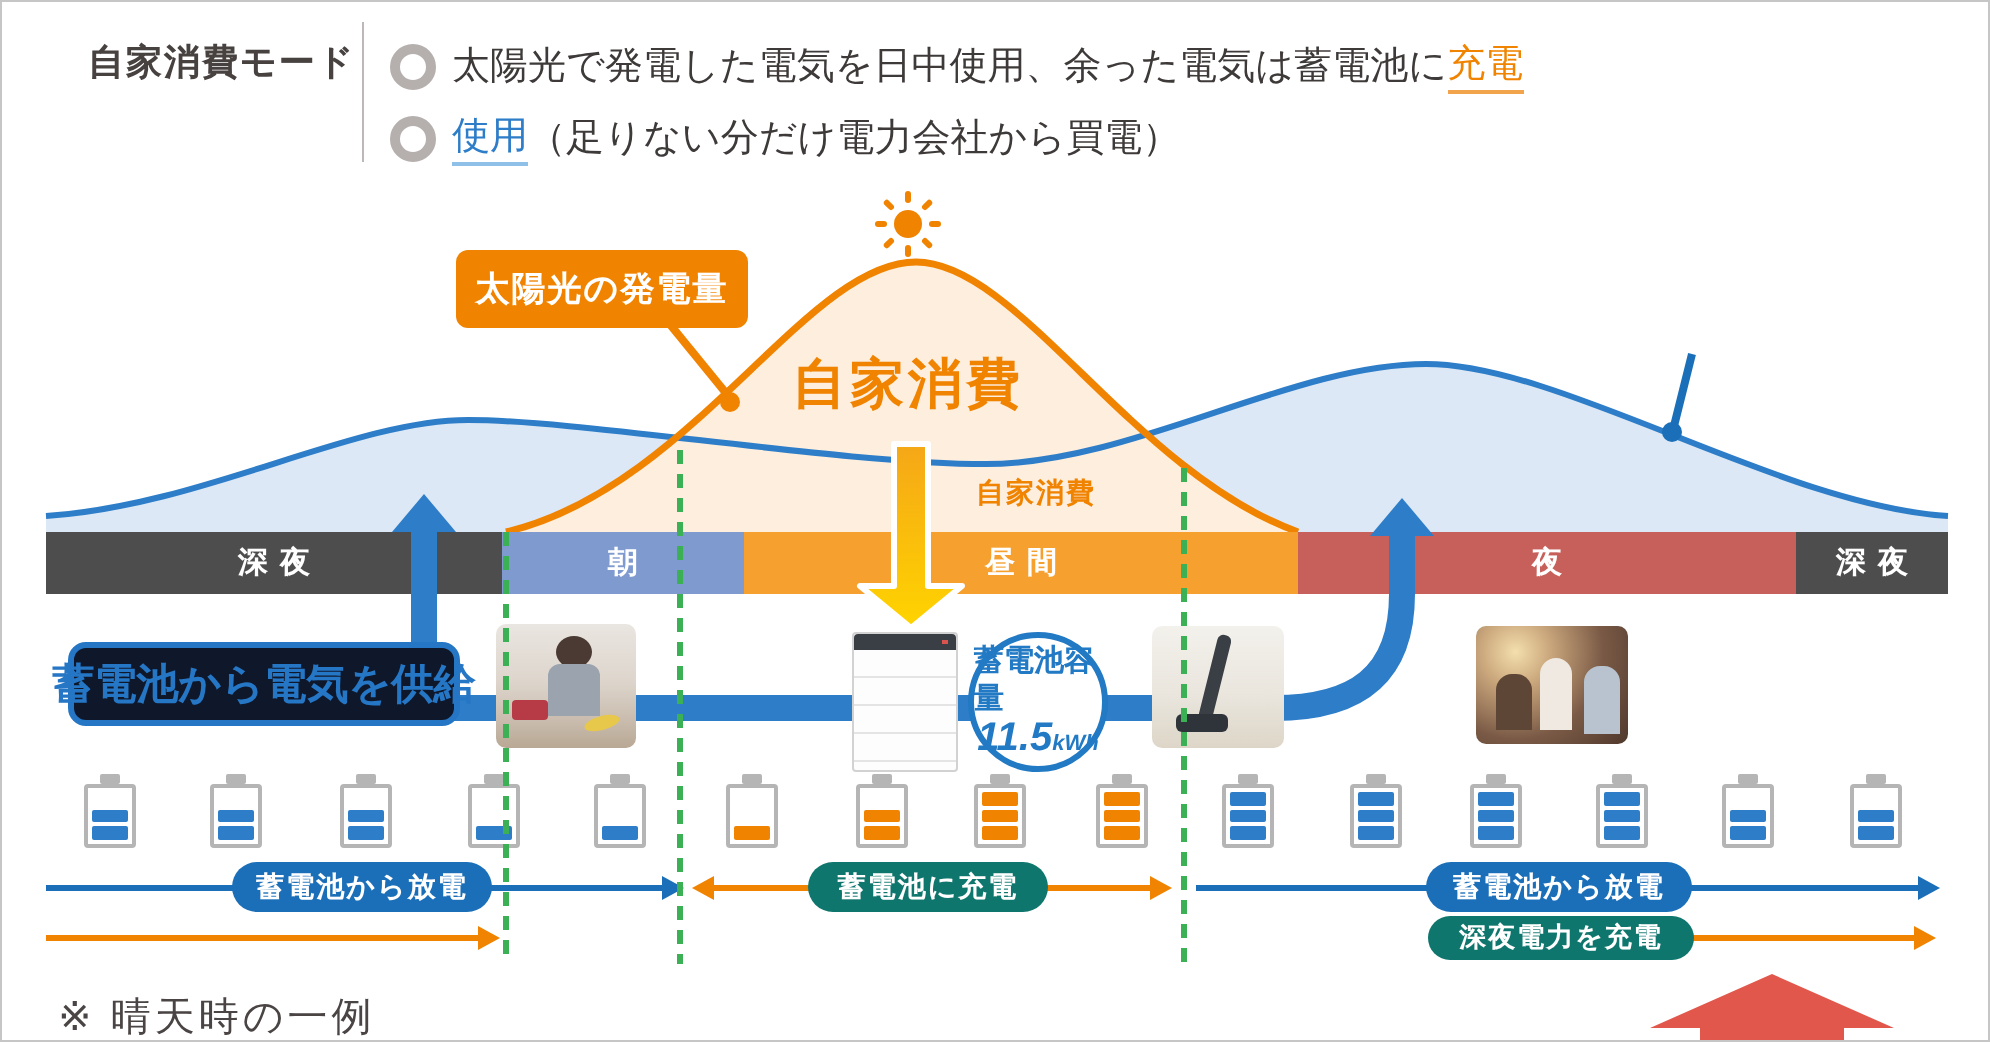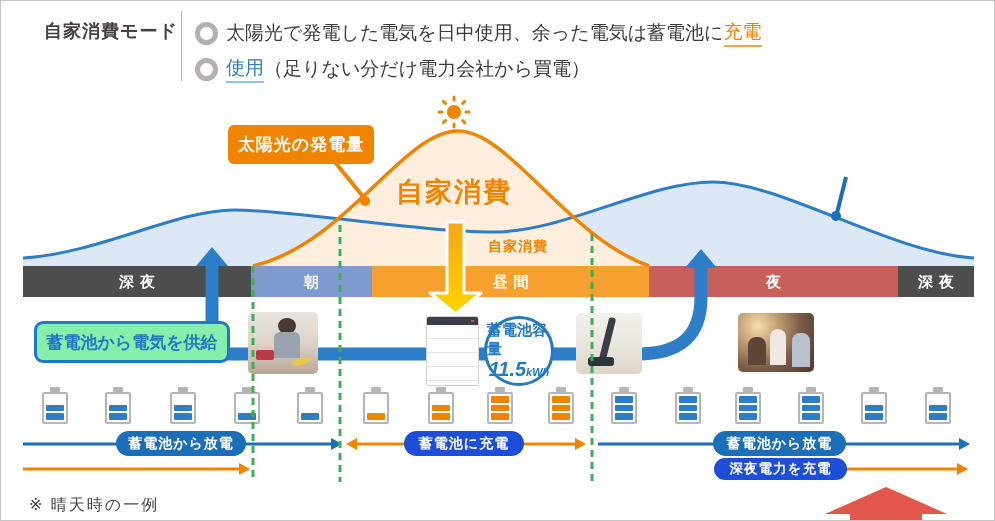--- a/index.html
+++ b/index.html
@@ -23,36 +23,36 @@
 
   
   .callout{border-radius:6px;color:#fff;font-weight:bold;font-size:17px;letter-spacing:1px;
            display:flex;align-items:center;justify-content:center;}
   .callout.orange{background:#f08300;}
   .callout.blue{background:#1b6fb8;}
 
   .surplus{left:395px;top:173px;font-size:27px;font-weight:bold;color:#f08300;letter-spacing:2px;}
   .selfuse{left:487px;top:237px;font-size:14px;font-weight:bold;color:#f08300;letter-spacing:1px;}
 
-  .supply-box{left:33px;top:320px;width:196px;height:42px;background:#86efac;border:3px solid #2576c5;
+  .supply-box{left:33px;top:320px;width:196px;height:42px;background:#0f172a;border:3px solid #2576c5;
               border-radius:9px;box-sizing:border-box;display:flex;align-items:center;justify-content:center;
-              font-size:17px;font-weight:bold;color:#2576c5;white-space:nowrap;}
+              font-size:21px;font-weight:bold;color:#2576c5;white-space:nowrap;}
 
   .cap-circle{left:483px;top:315px;width:70px;height:70px;border-radius:50%;background:#fff;
               border:3px solid #2279c4;box-sizing:border-box;display:flex;flex-direction:column;
               align-items:center;justify-content:center;color:#2279c4;font-weight:bold;}
   .cap-circle .t1{font-size:15px;letter-spacing:0;}
   .cap-circle .t2{font-size:20px;font-style:italic;line-height:20px;}
   .cap-circle .t2 small{font-size:11px;}
 
   
   .pill{position:absolute;height:25px;border-radius:13px;color:#fff;font-size:14px;font-weight:bold;
         display:flex;align-items:center;justify-content:center;white-space:nowrap;letter-spacing:1px;}
   .pill.blue{background:#1b6fb8;}
-  .pill.orange{background:#1d4ed8;}
+  .pill.orange{background:#0f766e;}
 
   
   .bat{position:absolute;top:386px;width:26px;}
   .bat .cap{width:10px;height:5px;background:#b5b5b5;margin:0 auto;border-radius:1px;}
   .bat .body{width:26px;height:32px;border:2px solid #b5b5b5;border-radius:2px;background:#fff;
              box-sizing:border-box;display:flex;flex-direction:column;gap:2px;padding:2px;}
   .bat .slot{flex:1;border-radius:1px;}
 
   
   .photo{border-radius:5px;overflow:hidden;}
@@ -71,21 +71,21 @@
   .ph-fam .p1{position:absolute;left:10px;top:24px;width:18px;height:28px;border-radius:8px 8px 0 0;background:#5d4636;}
   .ph-fam .p2{position:absolute;left:32px;top:16px;width:16px;height:36px;border-radius:8px 8px 0 0;background:#efe9e2;}
   .ph-fam .p3{position:absolute;left:54px;top:20px;width:18px;height:34px;border-radius:8px 8px 0 0;background:#b9c3cf;}
 
   .bat-unit{left:425px;top:315px;width:53px;height:70px;background:#fdfdfd;border:1px solid #d2d2d2;
             border-radius:2px;box-sizing:border-box;}
   .bat-unit .top{height:8px;background:#3a3f46;border-radius:2px 2px 0 0;position:relative;}
   .bat-unit .top i{position:absolute;right:4px;top:3px;width:3px;height:2px;background:#d9534f;}
   .bat-unit .seam{height:13px;border-bottom:1px solid #e4e4e4;}
 
-  .footnote{left:28px;top:494px;font-size:16px;color:#4a4444;letter-spacing:2px;}
+  .footnote{left:28px;top:494px;font-size:20px;color:#4a4444;letter-spacing:2px;}
 </style>
 </head>
 <body>
 
 <div id="stage">
 
   <svg width="995" height="521" viewBox="0 0 995 521">
     <defs>
       <linearGradient id="yg" x1="0" y1="0" x2="0" y2="1">
         <stop offset="0" stop-color="#f5a717"></stop>

